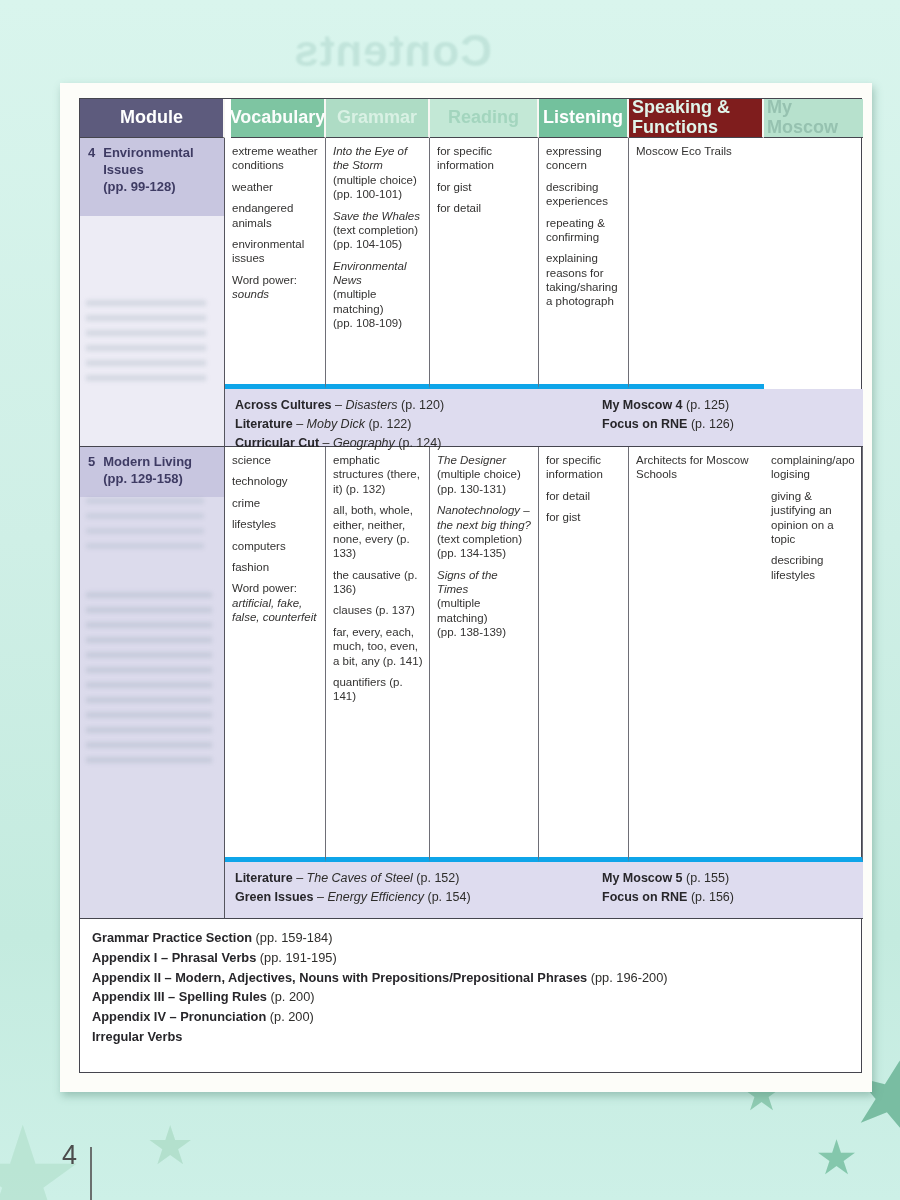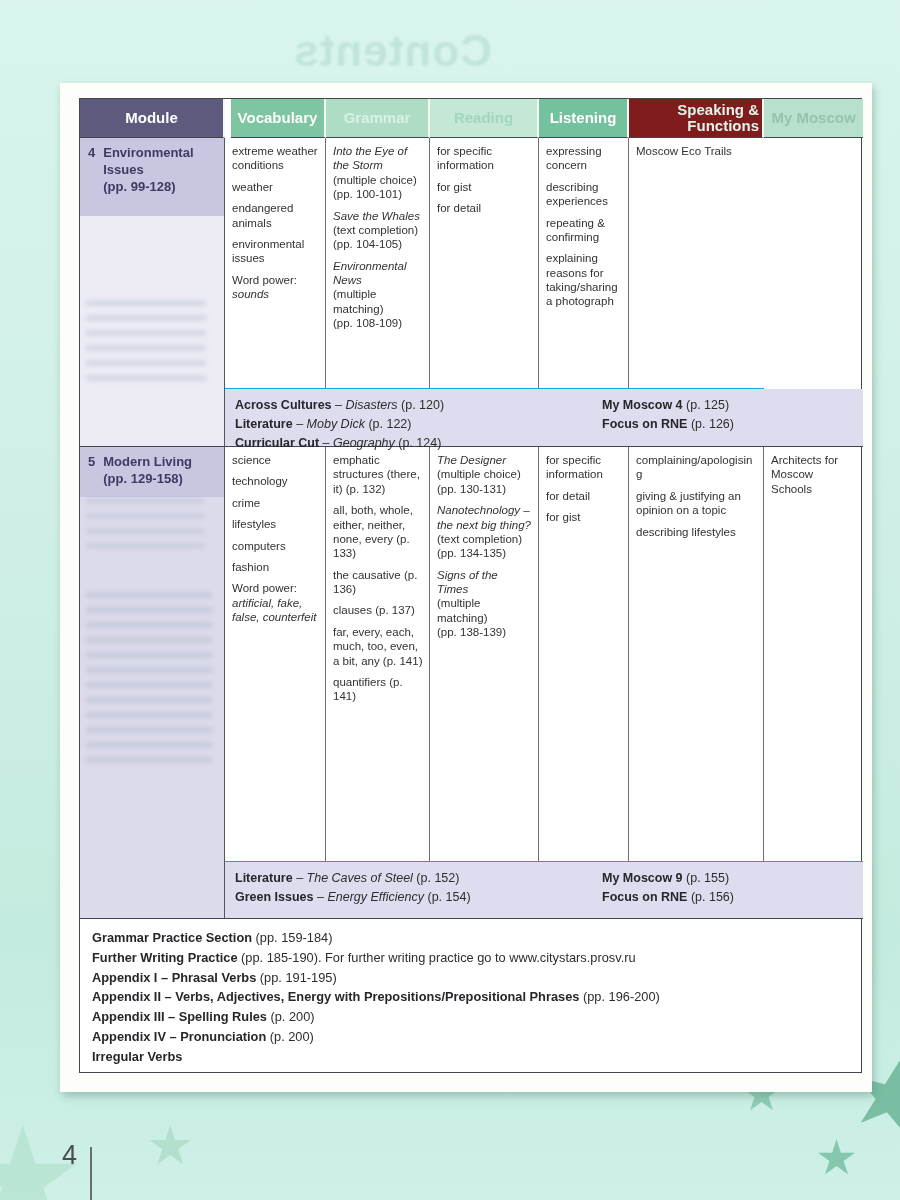--- a/index.html
+++ b/index.html
@@ -22,28 +22,28 @@
   .toc{
     position:absolute; left:19px; top:15px; width:783px; height:975px;
     display:grid; background:#fff;
     grid-template-columns:145px 101px 104px 109px 90px 135px 99px;
     grid-template-rows:39px 251px 58px 415px 57px 155px;
     border:1.5px solid #45454e; box-sizing:border-box;
     color:#333231;
   }
   .toc > div{box-sizing:border-box;}
   .hc{
-    display:flex; align-items:center; justify-content:center; text-align:right;
-    font-weight:bold; font-size:15px; line-height:1.1; padding:2px 3px;
+    display:flex; align-items:center; justify-content:center; text-align:left;
+    font-weight:bold; font-size:18px; line-height:1.1; padding:2px 3px;
     border-right:2px solid #f7f7f3; border-bottom:1.5px solid #45454e;
   }
   .hc.last{border-right:none;}
   .cell{
     font-size:11.5px; line-height:1.25; padding:6px 6px 4px 7px;
-    border-right:1px solid #6e6e76; border-bottom:1px solid #0ea5e9;
+    border-right:1px solid #6e6e76; border-bottom:5px solid #0ea5e9;
     overflow:hidden; overflow-wrap:break-word;
   }
   .cell .cp{margin:0 0 7px 0;}
   .cell i{font-style:italic;}
   .rt{font-style:italic;}
   .mcell{
     border-right:1px solid #55555e; border-bottom:1px solid #45454e;
     grid-column:1; position:relative; overflow:hidden;
   }
   .mcell.m4{grid-row:2 / span 2; background:#edecf5;}
@@ -198,44 +198,43 @@
             <div class="rt">Signs of the Times</div>
             <div>(multiple matching)</div>
             <div>(pp. 138-139)</div>
           </div>
         </div>
       <div class="cell" style="grid-row:4">
           <p class="cp">for specific information</p>
           <p class="cp">for detail</p>
           <p class="cp">for gist</p>
         </div>
+      <div class="cell" style="grid-row:4; border-right:none">
+          <p class="cp">Architects for Moscow Schools</p>
+        </div>
       <div class="cell" style="grid-row:4">
           <p class="cp">complaining/apologising</p>
           <p class="cp">giving &amp; justifying an opinion on a topic</p>
           <p class="cp">describing lifestyles</p>
-        </div>
-      <div class="cell" style="grid-row:4; border-right:none">
-          <p class="cp">Architects for Moscow Schools</p>
         </div>
       <div class="extras" style="grid-row:5">
         <div class="xleft">
             <div class="xl"><b>Literature</b> – <i>The Caves of Steel</i> (p. 152)</div>
             <div class="xl"><b>Green Issues</b> – <i>Energy Efficiency</i> (p. 154)</div>
           </div>
         <div class="xr">
-            <div class="xl"><b>My Moscow 9</b> (p. 155)</div>
+            <div class="xl"><b>My Moscow 5</b> (p. 155)</div>
             <div class="xl"><b>Focus on RNE</b> (p. 156)</div>
           </div>
       </div>
 
       <div class="bottom" style="grid-row:6">
           <div class="bl"><b>Grammar Practice Section</b> (pp. 159-184)</div>
-          <div class="bl"><b>Further Writing Practice</b> (pp. 185-190). For further writing practice go to www.citystars.prosv.ru</div>
           <div class="bl"><b>Appendix I – Phrasal Verbs</b> (pp. 191-195)</div>
-          <div class="bl"><b>Appendix II – Verbs, Adjectives, Energy with Prepositions/Prepositional Phrases</b> (pp. 196-200)</div>
+          <div class="bl"><b>Appendix II – Modern, Adjectives, Nouns with Prepositions/Prepositional Phrases</b> (pp. 196-200)</div>
           <div class="bl"><b>Appendix III – Spelling Rules</b> (p. 200)</div>
           <div class="bl"><b>Appendix IV – Pronunciation</b> (p. 200)</div>
           <div class="bl"><b>Irregular Verbs</b></div>
         </div>
     </div>
   </div>
 
   <div class="smudge" style="left:86px; top:300px; width:120px; height:85px;"></div>
   <div class="smudge" style="left:86px; top:498px; width:118px; height:58px; opacity:.8;"></div>
   <div class="smudge" style="left:86px; top:592px; width:126px; height:180px;"></div>

